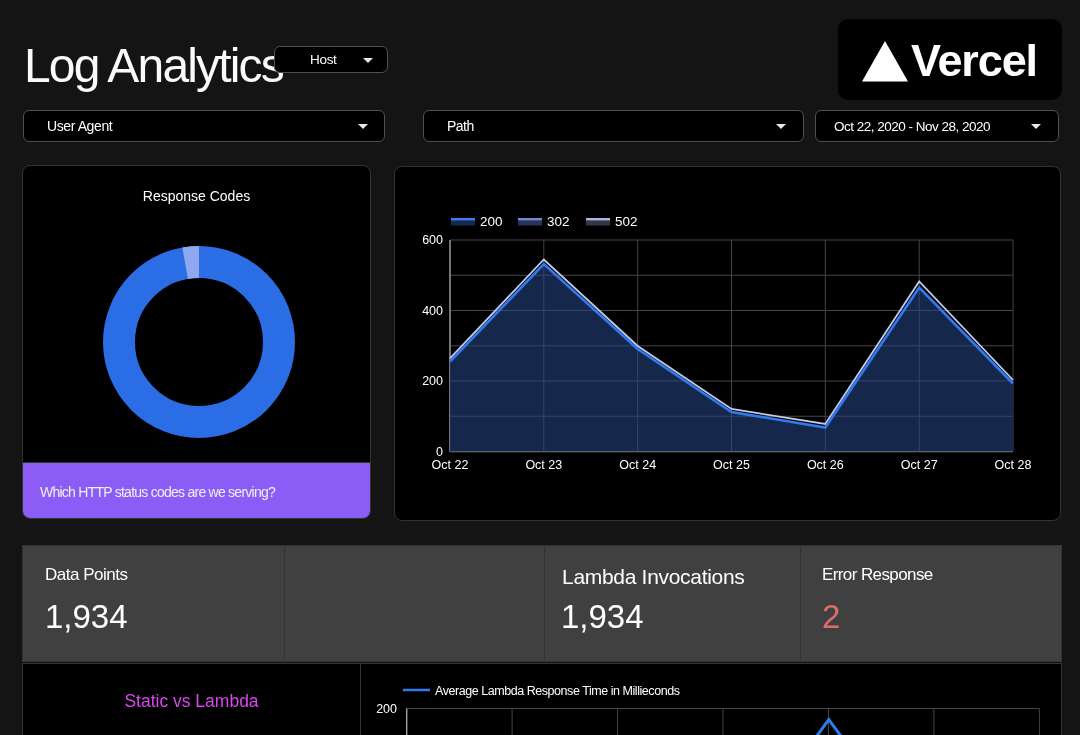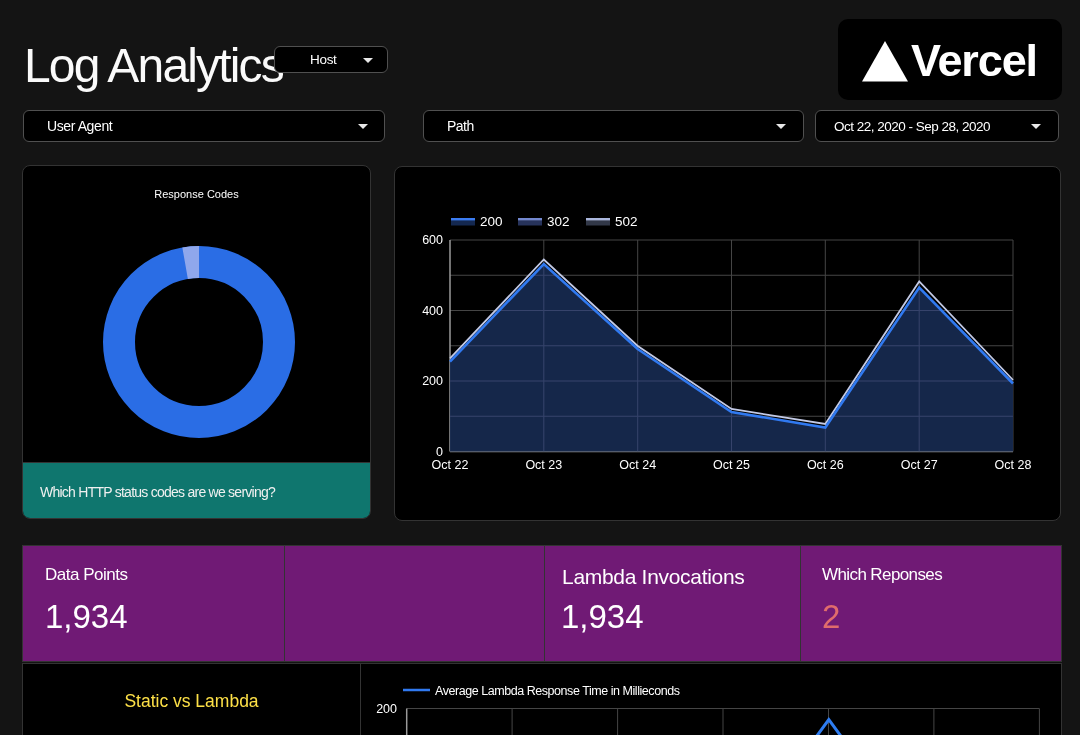--- a/index.html
+++ b/index.html
@@ -31,31 +31,31 @@
 
 <div class="sel" style="left:23px; top:110px; width:362px; height:32px;">
   <span style="font-size:14px; letter-spacing:-0.4px; margin-left:23px;">User Agent</span>
   <span class="caret" style="left:334px;"></span>
 </div>
 <div class="sel" style="left:407px; top:110px; width:381px; height:32px;margin-left:16px;">
   <span style="font-size:14px; letter-spacing:-0.5px; margin-left:23px;">Path</span>
   <span class="caret" style="left:352px;"></span>
 </div>
 <div class="sel" style="left:815px; top:110px; width:244px; height:32px;">
-  <span style="font-size:13.5px; letter-spacing:-0.5px; margin-left:18px;">Oct 22, 2020 - Sep 28, 2020</span>
+  <span style="font-size:13.5px; letter-spacing:-0.5px; margin-left:18px;">Oct 22, 2020 - Nov 28, 2020</span>
   <span class="caret" style="left:215px;"></span>
 </div>
 
 <div class="card" style="left:22px; top:165px; width:349px; height:354px; overflow:hidden;">
-  <div style="position:absolute; top:22px; width:100%; text-align:center; font-size:11px; color:#fff;">Response Codes</div>
+  <div style="position:absolute; top:22px; width:100%; text-align:center; font-size:14px; color:#fff;">Response Codes</div>
   <svg class="abs" style="left:0; top:0;" width="349" height="354" viewBox="0 0 349 354">
     <circle cx="176" cy="176" r="80" fill="none" stroke="#2a6de5" stroke-width="32"></circle>
     <circle cx="176" cy="176" r="80" fill="none" stroke="#8fa7ec" stroke-width="32" stroke-dasharray="14 488.7" transform="rotate(260 176 176)"></circle>
   </svg>
-  <div style="position:absolute; left:0; bottom:0; width:100%; height:56px; background:#0f766e; border-top:1px solid #333;">
+  <div style="position:absolute; left:0; bottom:0; width:100%; height:56px; background:#8b5cf6; border-top:1px solid #333;">
     <div style="margin:21px 0 0 17px; font-size:14px; letter-spacing:-0.75px; color:#f0f0f0;">Which HTTP status codes are we serving?</div>
   </div>
 </div>
 
 <div class="card" style="left:394px; top:166px; width:667px; height:355px;"></div>
 <svg class="abs" style="left:0; top:0; pointer-events:none; z-index:10;" width="1080" height="735" viewBox="0 0 1080 735">
 
   <g>
     <rect x="451" y="220.5" width="24" height="5" fill="#142850"></rect>
     <rect x="451" y="218" width="24" height="2.5" fill="#3b7cf2"></rect>
@@ -129,28 +129,28 @@
       <line x1="723" y1="708.5" x2="723" y2="735"></line>
       <line x1="828.5" y1="708.5" x2="828.5" y2="735"></line>
       <line x1="933.9" y1="708.5" x2="933.9" y2="735"></line>
       <line x1="1039.4" y1="708.5" x2="1039.4" y2="735"></line>
     </g>
     <line x1="406.7" y1="708.5" x2="406.7" y2="735" stroke="#9a9a9a" stroke-width="1.5"></line>
     <polyline points="799.8,759.2 828.8,719.6 857.8,759.2" fill="none" stroke="#2e7cf0" stroke-width="3"></polyline>
   </g>
 </svg>
 
-<div class="abs" style="left:22px; top:545px; width:1040px; height:117px; background:#701a75; border:1px solid #333;">
+<div class="abs" style="left:22px; top:545px; width:1040px; height:117px; background:#404040; border:1px solid #333;">
   <div style="position:absolute; left:261px; top:0; width:1px; height:100%; background:#333;"></div>
   <div style="position:absolute; left:521px; top:0; width:1px; height:100%; background:#333;"></div>
   <div style="position:absolute; left:777px; top:0; width:1px; height:100%; background:#333;"></div>
   <div style="position:absolute; left:22px; top:19px; font-size:17px; letter-spacing:-0.5px; color:#fff;">Data Points</div>
   <div style="position:absolute; left:22px; top:52px; font-size:33px; color:#fff;">1,934</div>
   <div style="position:absolute; left:539px; top:19px; font-size:21px; letter-spacing:-0.3px; color:#fff;">Lambda Invocations</div>
   <div style="position:absolute; left:538px; top:52px; font-size:33px; color:#fff;">1,934</div>
-  <div style="position:absolute; left:799px; top:19px; font-size:17px; letter-spacing:-0.6px; color:#fff;">Which Reponses</div>
+  <div style="position:absolute; left:799px; top:19px; font-size:17px; letter-spacing:-0.6px; color:#fff;">Error Response</div>
   <div style="position:absolute; left:799px; top:52px; font-size:33px; color:#e06c6c;">2</div>
 </div>
 
 <div class="abs" style="left:22px; top:663px; width:1040px; height:100px; background:#000; border:1px solid #333;">
   <div style="position:absolute; left:337px; top:0; width:1px; height:100%; background:#333;"></div>
-  <div style="position:absolute; left:0; top:27px; width:337px; text-align:center; font-size:17.5px; color:#fde047;">Static vs Lambda</div>
+  <div style="position:absolute; left:0; top:27px; width:337px; text-align:center; font-size:17.5px; color:#d946ef;">Static vs Lambda</div>
 </div>
 
 </body></html>

